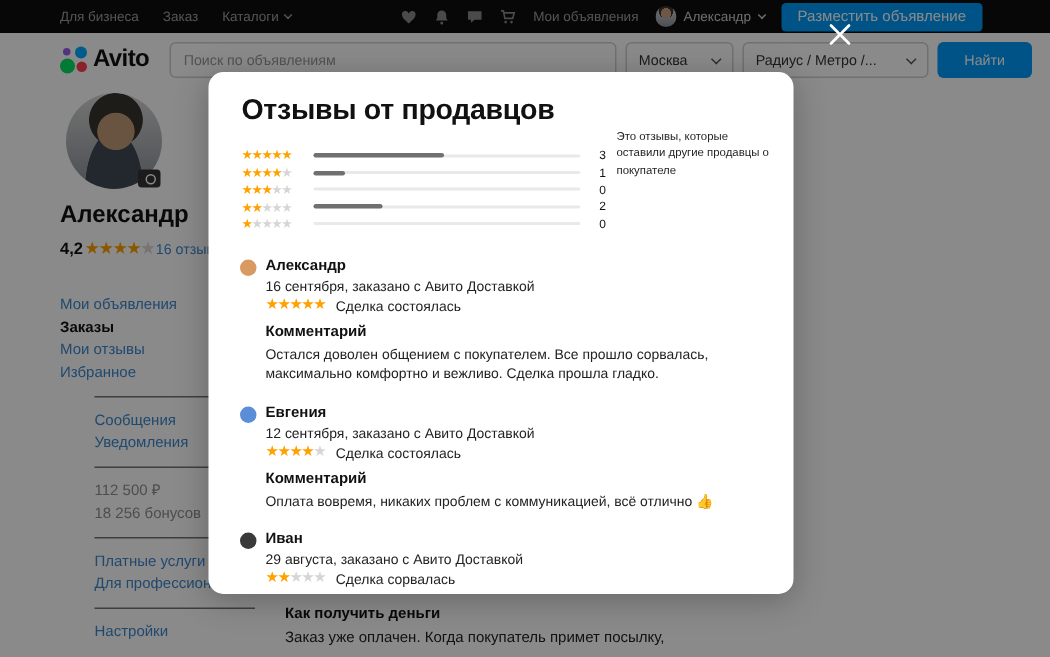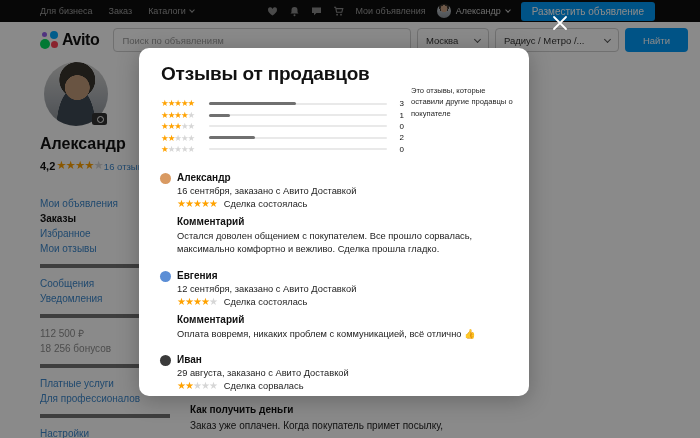--- a/index.html
+++ b/index.html
@@ -61,21 +61,21 @@
          border-radius:2.5px; cursor:pointer; }
   .cam::after { content:''; position:absolute; left:4.5px; top:3px; width:5px; height:5px;
                 border:1.2px solid #fff; border-radius:50%; }
   .side-name { font-size:16px; font-weight:bold; margin-top:9px; color:#111; }
   .side-rating { display:flex; align-items:flex-end; gap:1px; margin-top:5px; }
   .rating-val { font-size:11px; font-weight:bold; }
   .stars-md { font-size:11.5px; letter-spacing:-1px; }
   .reviews-link { font-size:9.5px; color:var(--link-blue,#3d88cc); cursor:pointer; white-space:nowrap; }
   .menu { margin-top:16px; font-size:10px; }
   .menu-group { padding:8px 0; }
-  .menu-group + .menu-group { border-top:4px solid #737373; }
+  .menu-group + .menu-group { border-top:1px solid #737373;margin-left:23px; }
   .menu-item { line-height:15px; color:var(--link-blue,#3d88cc); cursor:pointer; }
   .menu-item.active { color:#111; font-weight:bold; cursor:default; }
   .menu-item.muted { color:#8f8f8f; cursor:default; }
 
   
   .bg-content { position:absolute; left:190px; top:404px; z-index:1; width:420px; }
   .bg-head { font-size:10px; font-weight:bold; color:#111; }
   .bg-text { font-size:10px; margin-top:5px; color:#222; }
 
   
@@ -180,22 +180,22 @@
   <div class="side-name">Александр</div>
   <div class="side-rating">
     <span class="rating-val">4,2</span>
     <span class="stars-md"><i class="st on">★</i><i class="st on">★</i><i class="st on">★</i><i class="st on">★</i><i class="st off">★</i></span>
     <span class="reviews-link">16 отзывов</span>
   </div>
   <div class="menu">
     <div class="menu-group">
       <div class="menu-item">Мои объявления</div>
       <div class="menu-item active">Заказы</div>
+      <div class="menu-item">Мои отзывы</div>
       <div class="menu-item">Избранное</div>
-      <div class="menu-item">Мои отзывы</div>
     </div>
     <div class="menu-group">
       <div class="menu-item">Сообщения</div>
       <div class="menu-item">Уведомления</div>
     </div>
     <div class="menu-group">
       <div class="menu-item muted">112 500 ₽</div>
       <div class="menu-item muted">18 256 бонусов</div>
     </div>
     <div class="menu-group">

